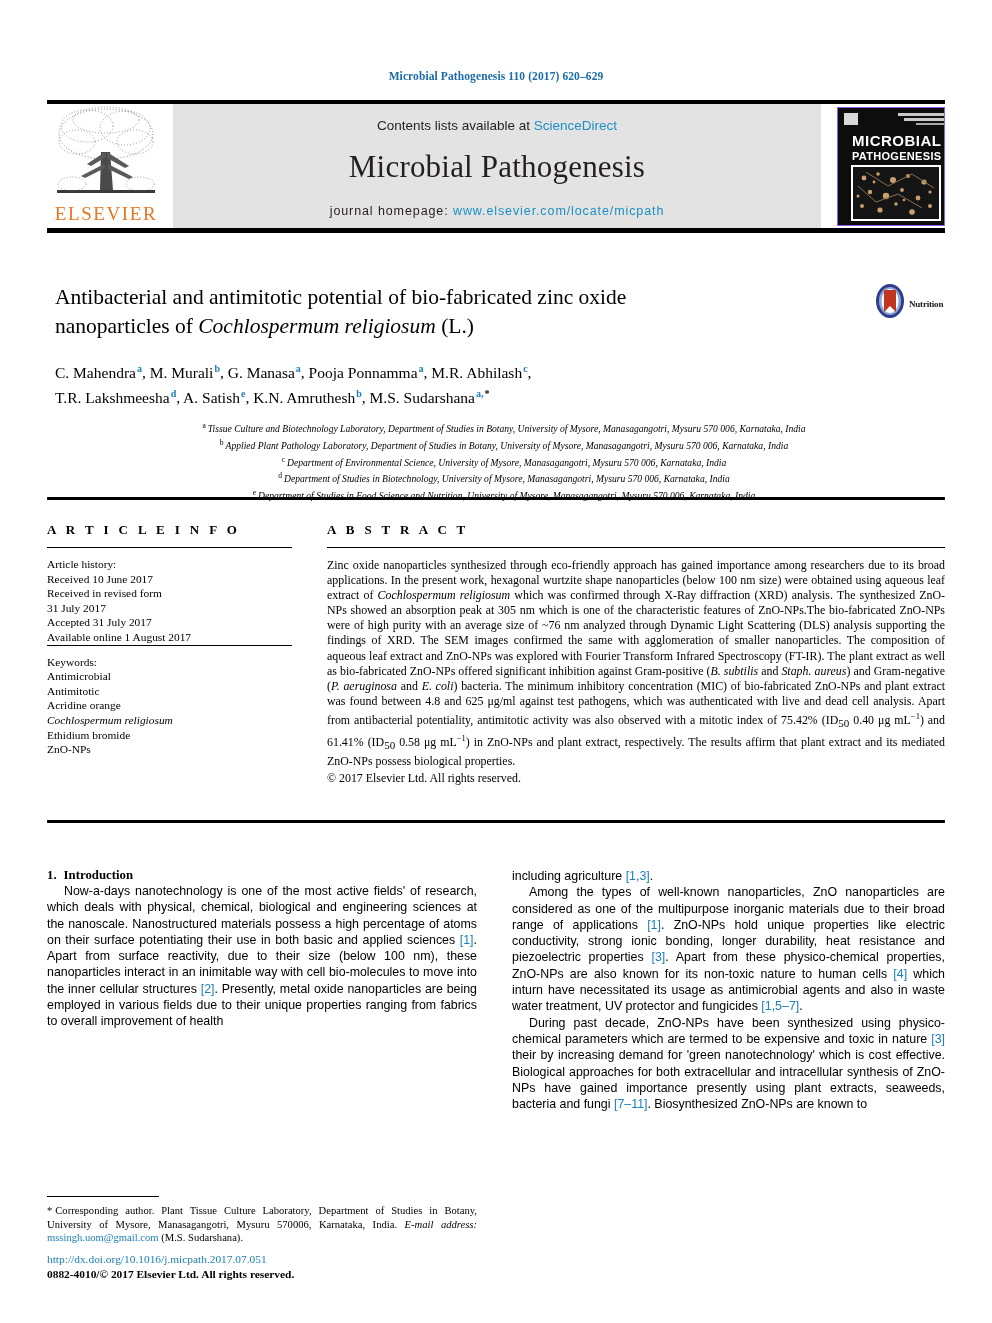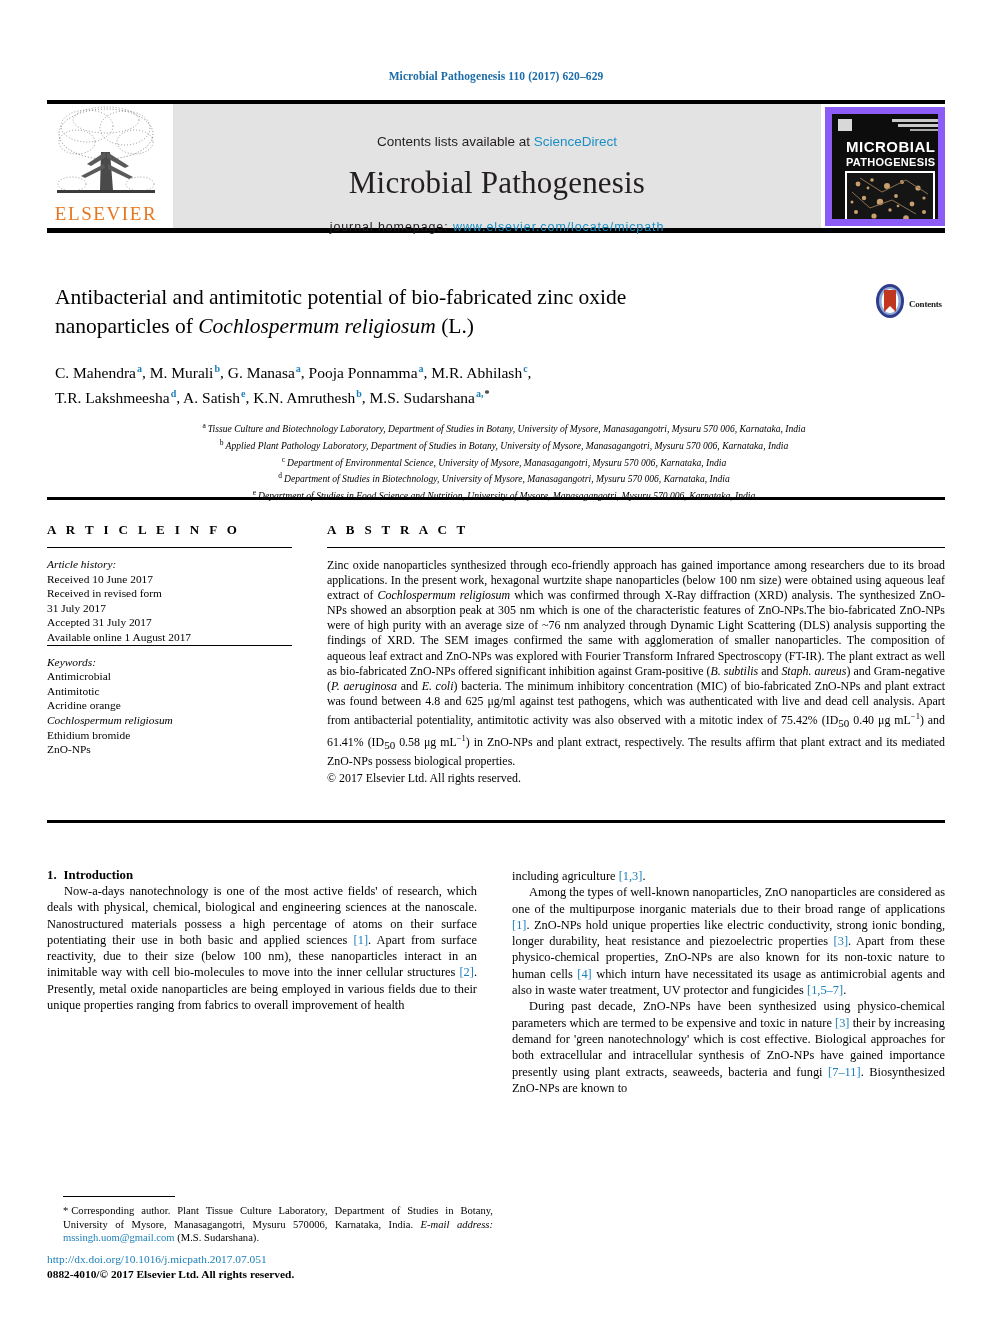--- a/index.html
+++ b/index.html
@@ -65,21 +65,21 @@
     text-align: center;
     line-height: 20px;
   }
   .masthead-center {
     position: absolute;
     left: 126px; top: 0;
     width: 648px;
     height: 124px;
     background: #e3e3e3;
     box-sizing: border-box;
-    padding-top: 26px;
+    padding-top: 10px;
   }
   .contents-line {
     text-align: center;
     font-family: "Liberation Sans", sans-serif;
     font-size: 13.5px;
     color: #231f20;
     margin-top: 4px;
   }
   .contents-line .sd-link {
     color: #1b8fc4;
@@ -99,23 +99,23 @@
     color: #231f20;
     margin-top: 19px;
     letter-spacing: 0.9px;
   }
   .homepage-line .hp-url {
     color: #1b8fc4;
   }
   .cover-thumb {
     position: absolute;
     right: 0; top: 3px;
-    width: 120px;
+    width: 108px;
     height: 119px;
-    border: 7px solid #8b5cf6;
+    border: 1px solid #8b5cf6;
     background: #0b0b0b;
     box-sizing: border-box;
     overflow: hidden;
   }
   .rule-thick-bottom {
     height: 5px;
     background: #000;
     width: 898px;
   }
 
@@ -213,21 +213,21 @@
     height: 1px;
     background: #000;
     margin-top: 9px;
   }
   .info-body {
     margin-top: 9px;
     font-family: "Liberation Serif", serif;
     font-size: 11.4px;
     line-height: 14.6px;
   }
-  .info-body .lbl { font-style: italic; }
+  .info-body .lbl { }
   .kw-block { margin-top: 0; }
   .kw-rule { height: 1px; background: #000; margin-bottom: 9px; }
   .kw-item em { font-style: italic; }
 
   .abstract-body {
     margin-top: 10px;
     font-family: "Liberation Serif", serif;
     font-size: 11.9px;
     line-height: 15.1px;
     text-align: justify;
@@ -262,35 +262,35 @@
     left: 512px; top: 868px;
     width: 433px;
   }
   .body-head {
     font-family: "Liberation Serif", serif;
     font-size: 12.8px;
     font-weight: bold;
   }
   .body-head .num { padding-right: 7px; }
   p.body-text {
-    font-family: Liberation Serif, serif;
+    font-family: Liberation Sans, sans-serif;
     font-size: 12.4px;
     line-height: 16.3px;
     text-align: justify;
     margin: 0 0 0 0;
     text-indent: 17px;
     color: #000;
   }
   p.body-text.no-indent { text-indent: 0; }
   .ref { color: #1b7fb8; }
 
   
   .footnote {
     position: absolute;
-    left: 63px; top: 1196px;
+    left: 47px; top: 1196px;
     width: 430px;
   }
   .fn-rule {
     width: 112px;
     height: 1px;
     background: #000;
     margin-bottom: 7px;
   }
   .fn-text {
     font-family: "Liberation Serif", serif;
@@ -410,21 +410,21 @@
       <span>nanoparticles of </span><em>Cochlospermum religiosum</em><span> (L.)</span>
     </h1>
 
     <div class="crossmark">
       <svg width="34" height="36" viewBox="0 0 34 36">
         <ellipse cx="17" cy="18" rx="14" ry="17" fill="#2f3d8c"></ellipse>
         <ellipse cx="17" cy="18" rx="11" ry="14" fill="#8fa7d4"></ellipse>
         <ellipse cx="17" cy="18" rx="8.5" ry="12" fill="#ffffff"></ellipse>
         <path d="M11 7 L23 7 L23 29 L17 23 L11 29 Z" fill="#c0361f"></path>
       </svg>
-      <span class="cm-word">Contents</span>
+      <span class="cm-word">Nutrition</span>
     </div>
 
     <div class="authors">
       <span>C. Mahendra</span><sup>a</sup>,
       <span>M. Murali</span><sup>b</sup>,
       <span>G. Manasa</span><sup>a</sup>,
       <span>Pooja Ponnamma</span><sup>a</sup>,
       <span>M.R. Abhilash</span><sup>c</sup>,<br>
       <span>T.R. Lakshmeesha</span><sup>d</sup>,
       <span>A. Satish</span><sup>e</sup>,

